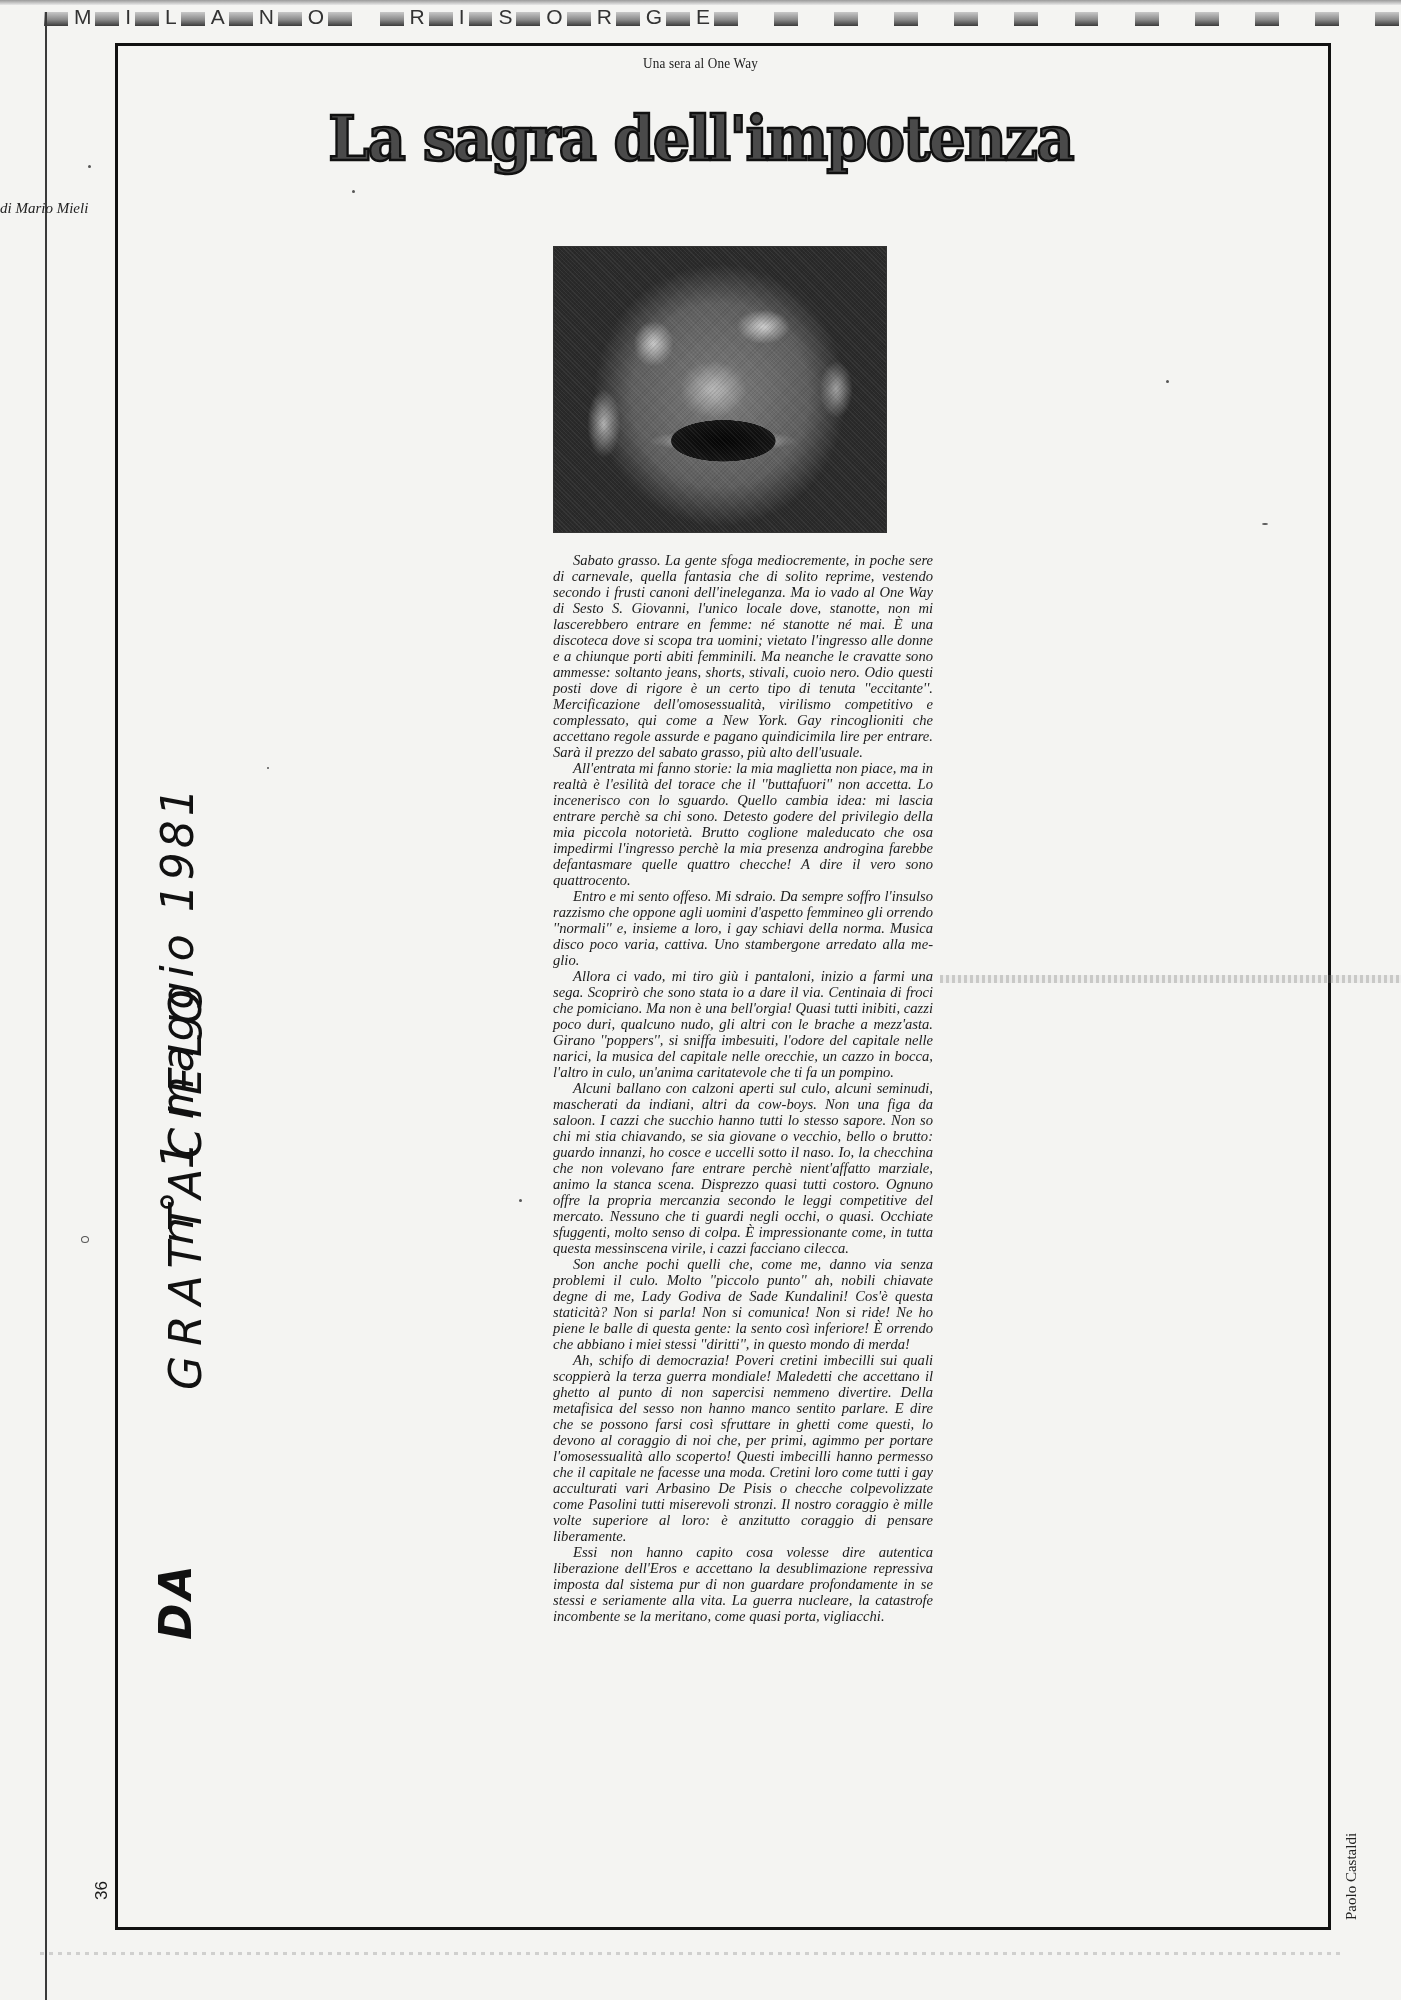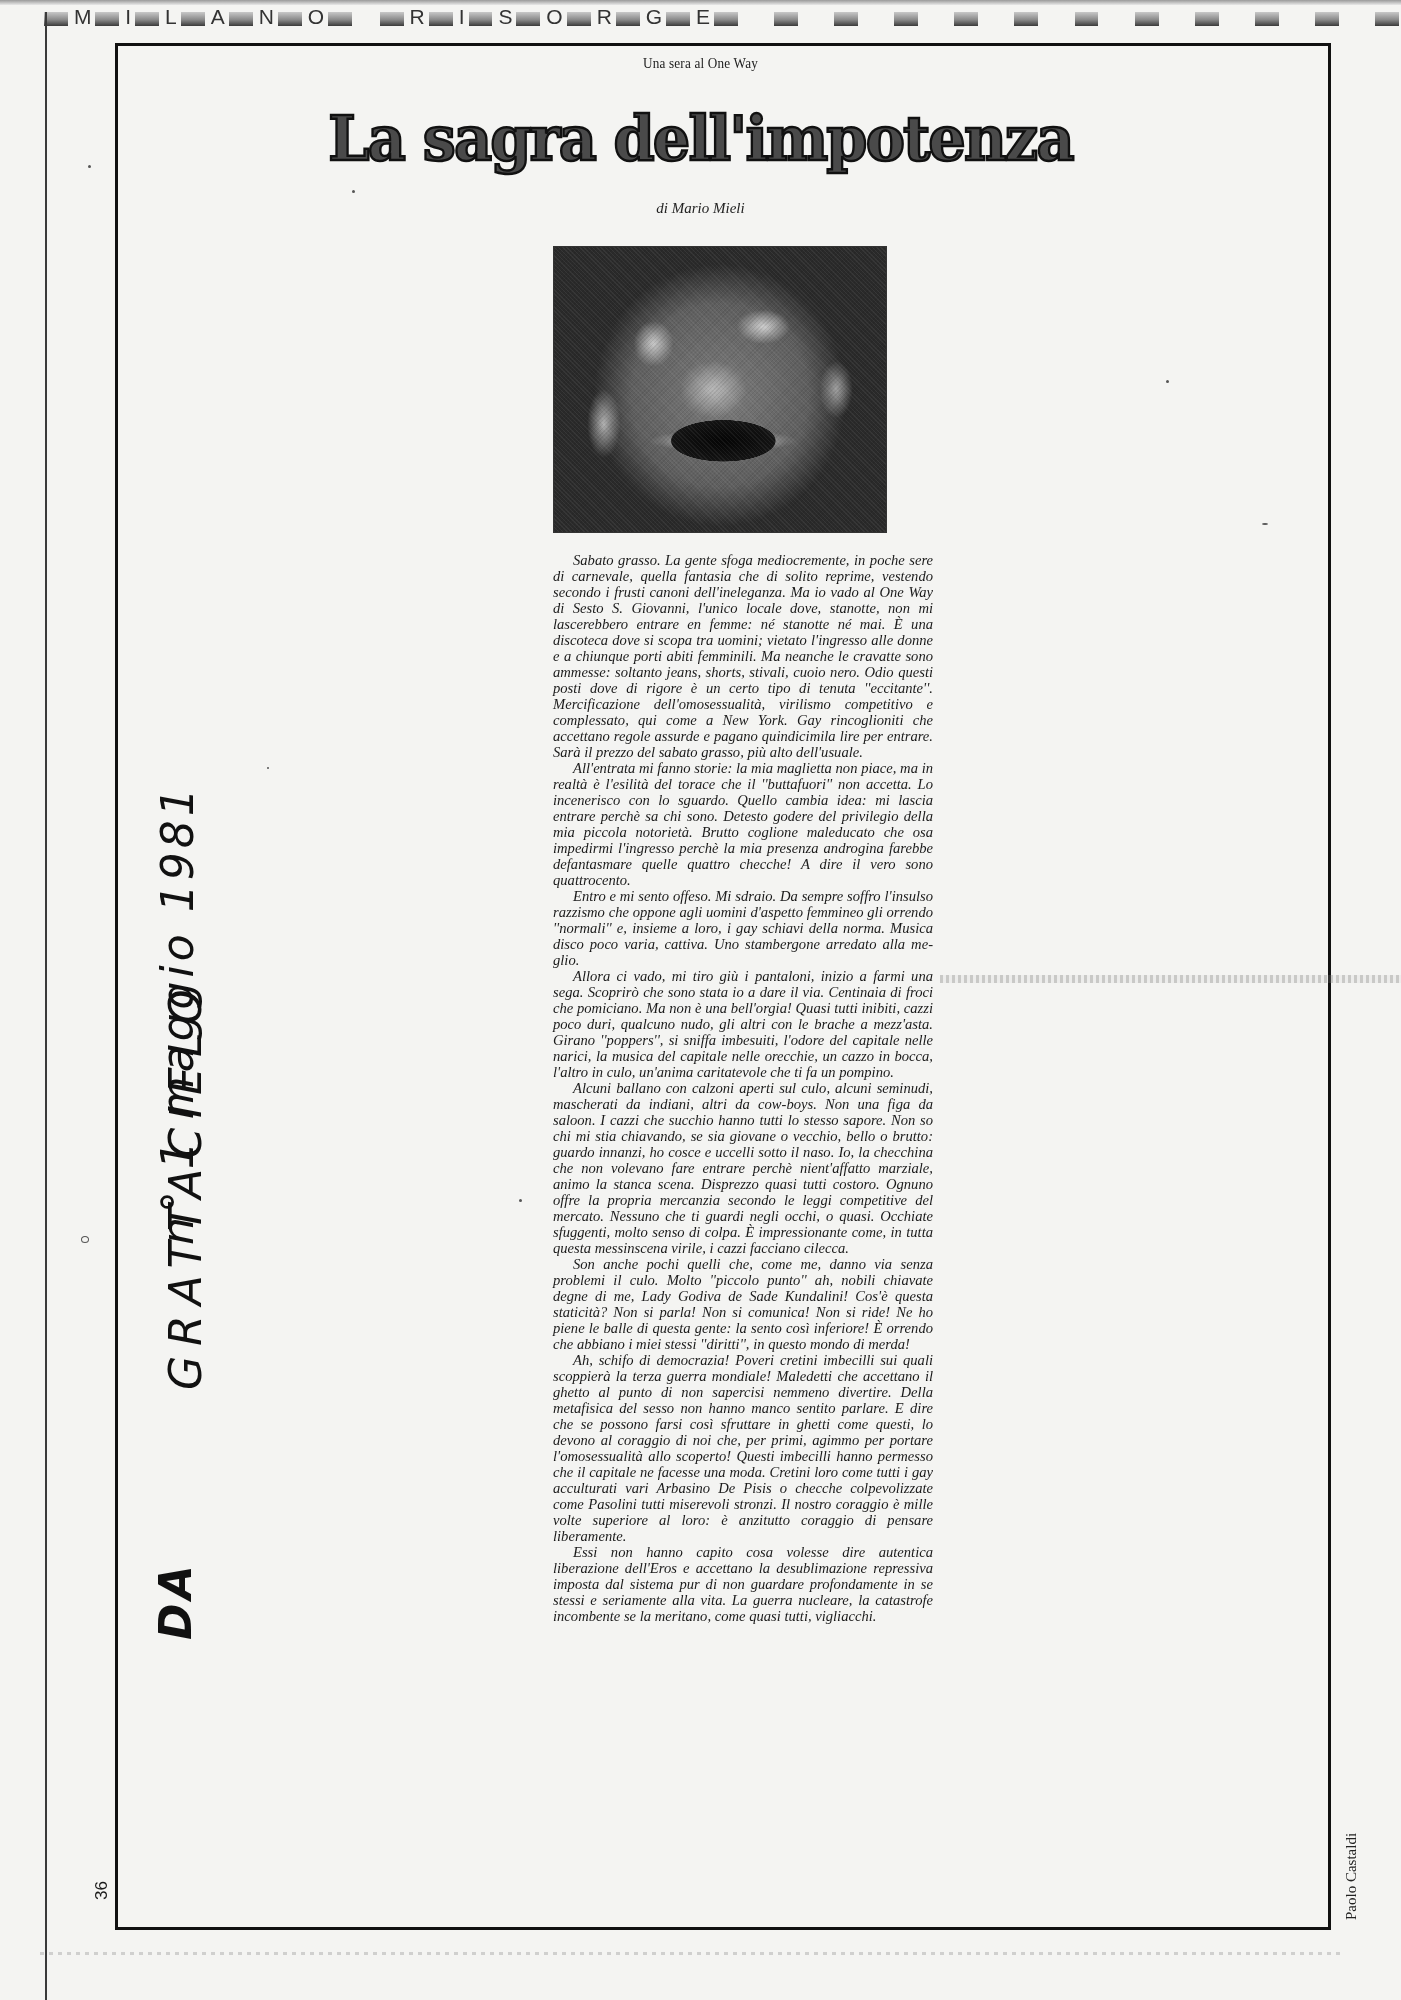--- a/index.html
+++ b/index.html
@@ -45,21 +45,21 @@
   }
   .headline {
     position: absolute; left: 0; top: 104px; width: 1401px; text-align: center;
     font-family: "DejaVu Serif", serif; font-weight: bold;
     font-size: 62px; line-height: 70px; letter-spacing: -2px;
     color: #4a4a4a;
     -webkit-text-stroke: 2.5px #111;
     transform: scaleX(0.95);
   }
   .byline {
-    position: absolute; left: 0; top: 200px; width: 1401px; text-align: center;
+    position: absolute; left: 0; top: 200px; width: 1401px; 
     font-style: italic; font-size: 15px; color: #222;
   }
   .photo {
     position: absolute; left: 553px; top: 246px; width: 332px; height: 285px;
     background:
       radial-gradient(ellipse 26% 12% at 51% 68%, #050505 0%, #141414 60%, transparent 61%),
       radial-gradient(ellipse 22% 4% at 51% 68%, #d8d8d8 0%, transparent 100%),
       radial-gradient(ellipse 6% 8% at 30% 34%, #c8c8c8 0%, transparent 100%),
       radial-gradient(ellipse 8% 6% at 63% 28%, #d0d0d0 0%, transparent 100%),
       radial-gradient(ellipse 10% 10% at 48% 50%, #b8b8b8 0%, transparent 100%),
@@ -188,21 +188,21 @@
 </div>
 
 <div class="body-text">
   <p>Sabato grasso. La gente sfoga mediocremente, in poche sere di carnevale, quella fantasia che di solito reprime, vestendo secondo i frusti canoni dell'inele­ganza. Ma io vado al One Way di Sesto S. Giovanni, l'unico locale dove, stanotte, non mi lascerebbero entrare en femme: né stanotte né mai. È una discote­ca dove si scopa tra uomini; vietato l'ingresso alle donne e a chiunque porti abiti femminili. Ma nean­che le cravatte sono ammesse: soltanto jeans, shorts, stivali, cuoio nero. Odio questi posti dove di rigore è un certo tipo di tenuta ''eccitante''. Mercificazione dell'omosessualità, virilismo competitivo e comples­sato, qui come a New York. Gay rincoglioniti che accettano regole assurde e pagano quindicimila lire per entrare. Sarà il prezzo del sabato grasso, più alto dell'usuale.</p>
   <p>All'entrata mi fanno storie: la mia maglietta non piace, ma in realtà è l'esilità del torace che il ''butta­fuori'' non accetta. Lo incenerisco con lo sguardo. Quello cambia idea: mi lascia entrare perchè sa chi sono. Detesto godere del privilegio della mia piccola notorietà. Brutto coglione maleducato che osa impe­dirmi l'ingresso perchè la mia presenza androgina farebbe defantasmare quelle quattro checche! A dire il vero sono quattrocento.</p>
   <p>Entro e mi sento offeso. Mi sdraio. Da sempre soffro l'insulso razzismo che oppone agli uomini d'aspetto femmineo gli orrendo ''normali'' e, insieme a loro, i gay schiavi della norma. Musica disco poco varia, cattiva. Uno stambergone arredato alla me­glio.</p>
   <p>Allora ci vado, mi tiro giù i pantaloni, inizio a far­mi una sega. Scoprirò che sono stata io a dare il via. Centinaia di froci che pomiciano. Ma non è una bell'orgia! Quasi tutti inibiti, cazzi poco duri, qual­cuno nudo, gli altri con le brache a mezz'asta. Gira­no ''poppers'', si sniffa imbesuiti, l'odore del capi­tale nelle narici, la musica del capitale nelle orecchie, un cazzo in bocca, l'altro in culo, un'anima caritate­vole che ti fa un pompino.</p>
   <p>Alcuni ballano con calzoni aperti sul culo, alcuni seminudi, mascherati da indiani, altri da cow-boys. Non una figa da saloon. I cazzi che succhio hanno tutti lo stesso sapore. Non so chi mi stia chiavando, se sia giovane o vecchio, bello o brutto: guardo in­nanzi, ho cosce e uccelli sotto il naso. Io, la checchi­na che non volevano fare entrare perchè nient'affat­to marziale, animo la stanca scena. Disprezzo quasi tutti costoro. Ognuno offre la propria mercanzia se­condo le leggi competitive del mercato. Nessuno che ti guardi negli occhi, o quasi. Occhiate sfuggenti, molto senso di colpa. È impressionante come, in tut­ta questa messinscena virile, i cazzi facciano cilecca.</p>
   <p>Son anche pochi quelli che, come me, danno via senza problemi il culo. Molto ''piccolo punto'' ah, nobili chiavate degne di me, Lady Godiva de Sade Kundalini! Cos'è questa staticità? Non si parla! Non si comunica! Non si ride! Ne ho piene le balle di que­sta gente: la sento così inferiore! È orrendo che ab­biano i miei stessi ''diritti'', in questo mondo di mer­da!</p>
   <p>Ah, schifo di democrazia! Poveri cretini imbecilli sui quali scoppierà la terza guerra mondiale! Male­detti che accettano il ghetto al punto di non sapercisi nemmeno divertire. Della metafisica del sesso non hanno manco sentito parlare. E dire che se possono farsi così sfruttare in ghetti come questi, lo devono al coraggio di noi che, per primi, agimmo per porta­re l'omosessualità allo scoperto! Questi imbecilli hanno permesso che il capitale ne facesse una moda. Cretini loro come tutti i gay acculturati vari Arbasi­no De Pisis o checche colpevolizzate come Pasolini tutti miserevoli stronzi. Il nostro coraggio è mille volte superiore al loro: è anzitutto coraggio di pensa­re liberamente.</p>
-  <p>Essi non hanno capito cosa volesse dire autentica liberazione dell'Eros e accettano la desublimazione repressiva imposta dal sistema pur di non guardare profondamente in se stessi e seriamente alla vita. La guerra nucleare, la catastrofe incombente se la meri­tano, come quasi tutti, vigliacchi.</p>
+  <p>Essi non hanno capito cosa volesse dire autentica liberazione dell'Eros e accettano la desublimazione repressiva imposta dal sistema pur di non guardare profondamente in se stessi e seriamente alla vita. La guerra nucleare, la catastrofe incombente se la meri­tano, come quasi porta, vigliacchi.</p>
 </div>
 
 <div class="handwriting hw-1">n° 1 maggio 1981</div>
 <div class="handwriting hw-3">GRATTACIELO</div>
 <div class="handwriting hw-4">DA</div>
 
 <div class="page-number">36</div>
 <div class="credit">Paolo Castaldi</div>
 
 <div class="fold-line"></div>

